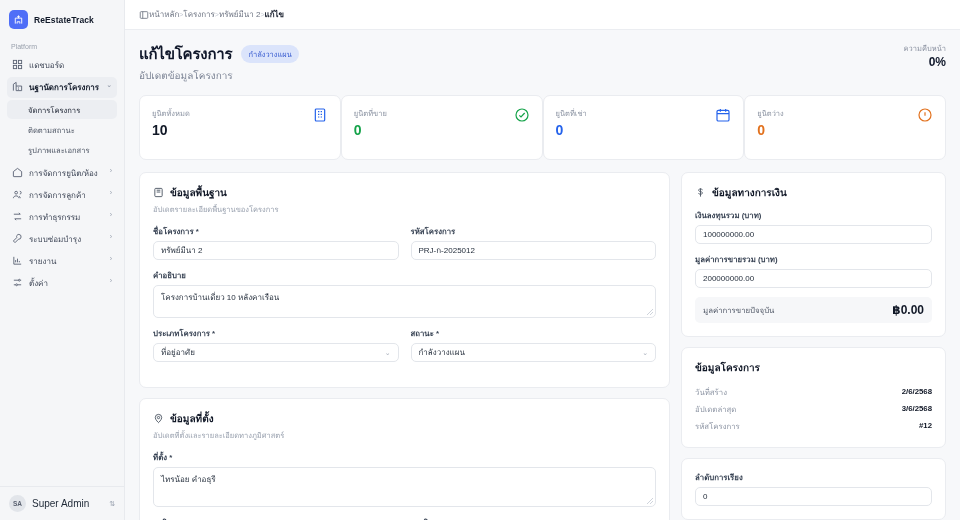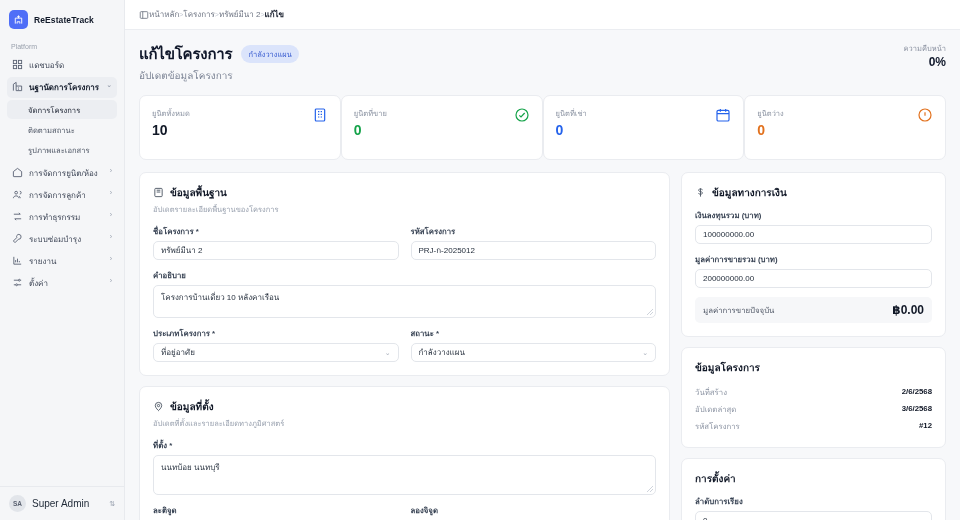--- a/index.html
+++ b/index.html
@@ -380,21 +380,21 @@
 
             <div class="field">
               <label class="field-label">คำอธิบาย</label>
               <div class="textarea ta-desc">
                 <span>โครงการบ้านเดี่ยว 10 หลังคาเรือน</span>
                 <span class="resize-grip"></span>
               </div>
             </div>
 
             <div class="field-row">
-              <div class="field" style="margin-bottom:0">
+              <div class="field" style="margin-bottom:12px">
                 <label class="field-label">ประเภทโครงการ *</label>
                 <div class="select">
                   <span>ที่อยู่อาศัย</span>
                   <span class="chev-d">⌄</span>
                 </div>
               </div>
               <div class="field" style="margin-bottom:0">
                 <label class="field-label">สถานะ *</label>
                 <div class="select">
                   <span>กำลังวางแผน</span>
@@ -412,21 +412,21 @@
                     <circle cx="12" cy="10" r="2.5"></circle>
                   </svg>
               </span>
               <span class="card-title">ข้อมูลที่ตั้ง</span>
             </div>
             <div class="card-sub">อัปเดตที่ตั้งและรายละเอียดทางภูมิศาสตร์</div>
 
             <div class="field">
               <label class="field-label">ที่ตั้ง *</label>
               <div class="textarea ta-addr">
-                <span>นนทบ้อย นนทบุรี</span>
+                <span>ไทรน้อย คำอธุรี</span>
                 <span class="resize-grip"></span>
               </div>
             </div>
 
             <div class="field-row">
               <div class="field" style="margin-bottom:0">
                 <label class="field-label">ละติจูด</label>
                 <div class="input">13.00000000</div>
               </div>
               <div class="field" style="margin-bottom:0">
@@ -478,23 +478,20 @@
               <span class="info-key">อัปเดตล่าสุด</span>
               <span class="info-val">3/6/2568</span>
             </div>
             <div class="info-row">
               <span class="info-key">รหัสโครงการ</span>
               <span class="info-val">#12</span>
             </div>
           </section>
 
           <section class="card">
-            <div class="card-head" style="margin-bottom:9px">
-              <span class="card-title">การตั้งค่า</span>
-            </div>
             <div class="field" style="margin-bottom:0">
               <label class="field-label">ลำดับการเรียง</label>
               <div class="input">0</div>
             </div>
 
           </section>
         </div>
       </div>
     </div>
   </main>

